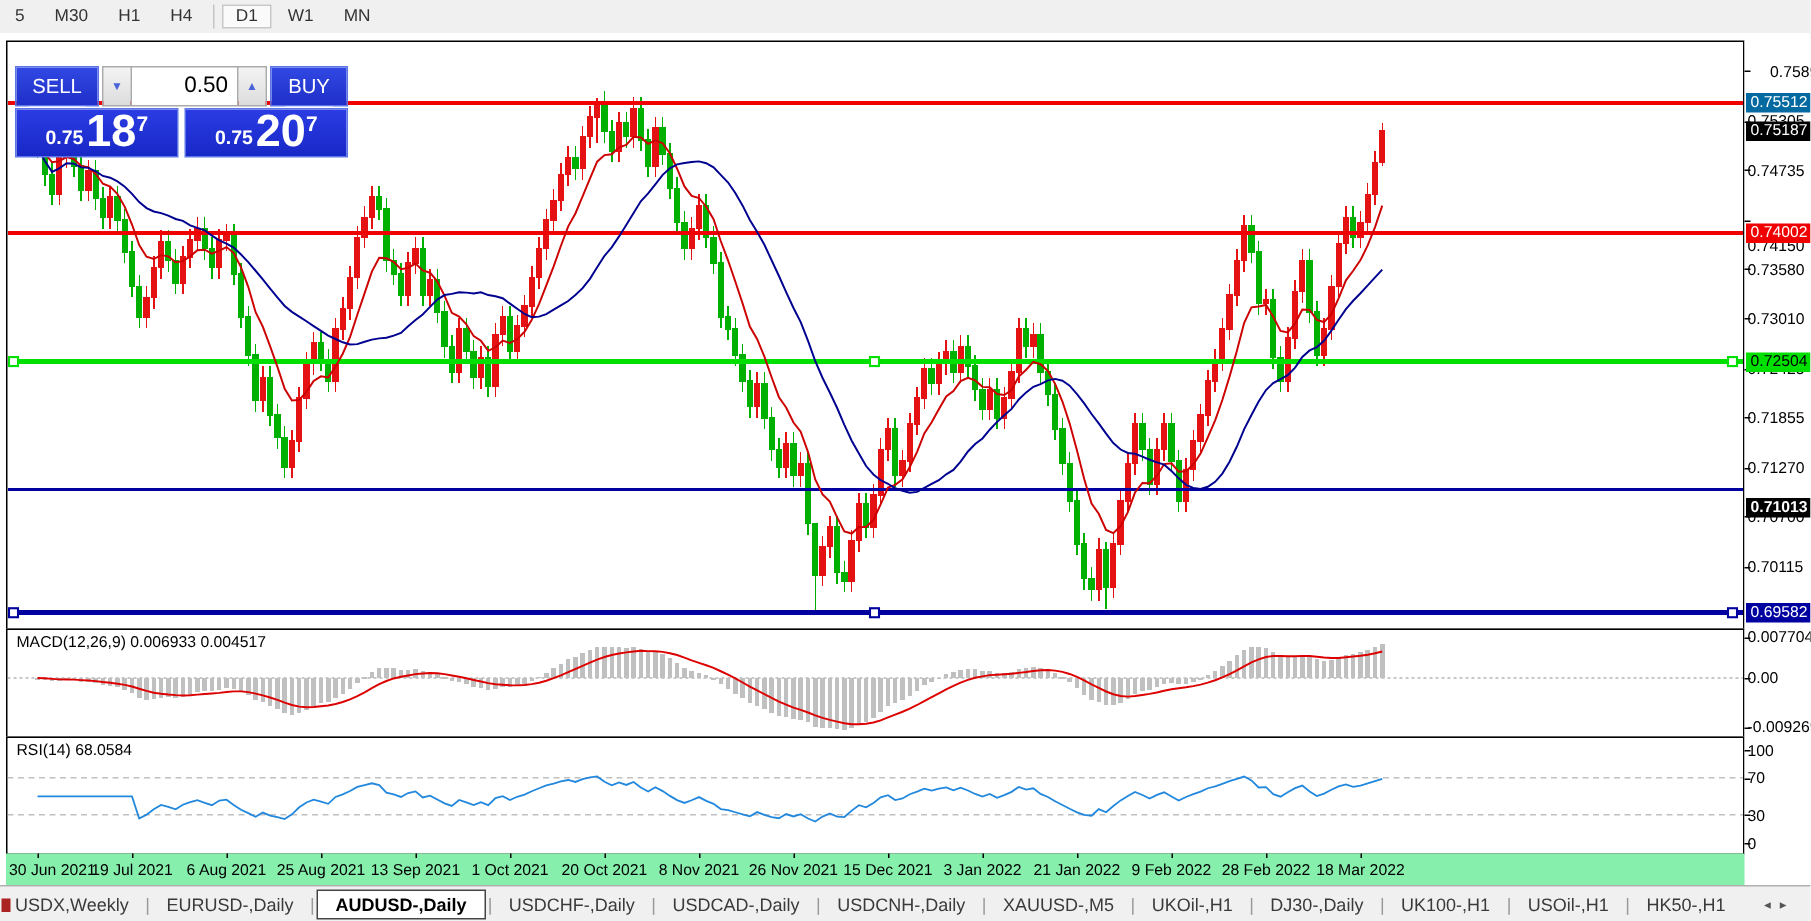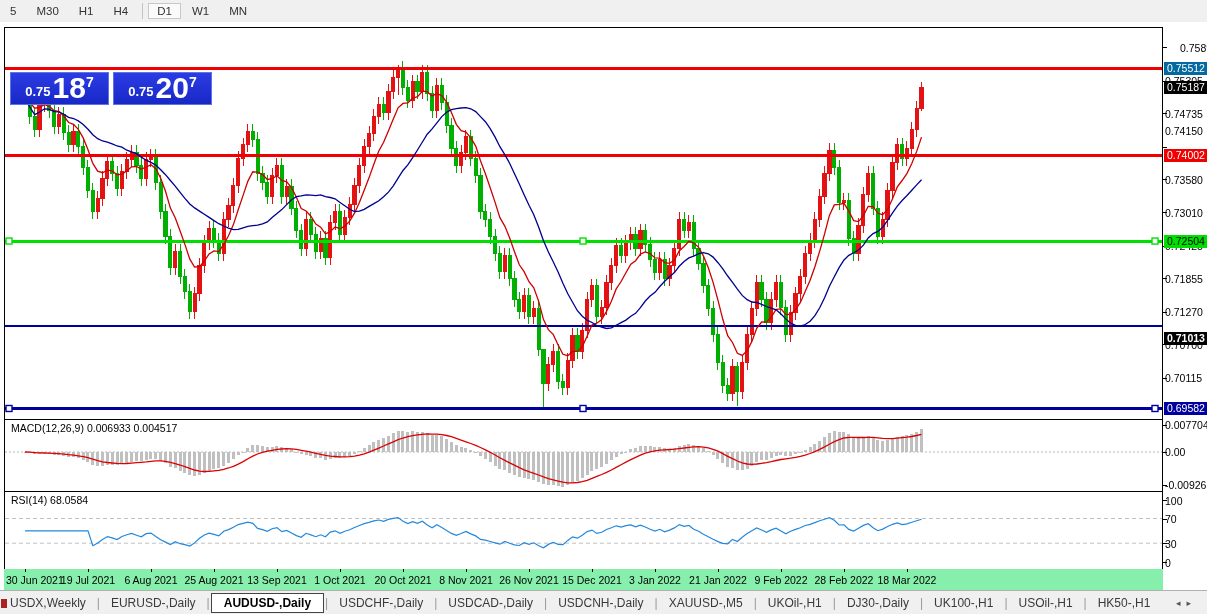--- a/index.html
+++ b/index.html
@@ -35,21 +35,21 @@
   .trow1{position:absolute;left:0;top:0;width:222px;height:27px;display:flex;}
   .tbtn{background:linear-gradient(#3148e2,#202fc9);color:#fff;font-size:13.5px;text-align:center;
         line-height:25px;border:1px solid #5d74e8;box-sizing:border-box;}
   .tbtn .ul{display:inline-block;border-bottom:1px solid rgba(255,255,255,.85);padding:0 2px 1px 2px;}
   .sellb{width:56px;} .buyb{width:52px;margin-left:2px;}
   .spindn,.spinup{width:20px;background:linear-gradient(#f4f4f4,#dcdcdc);border:1px solid #aaa;
         box-sizing:border-box;color:#4a63d8;font-size:8px;text-align:center;line-height:25px;}
   .spindn{margin-left:2px;}
   .volfield{width:70px;background:#fff;border:1px solid #aaa;border-left:none;border-right:none;
         box-sizing:border-box;font-size:15px;text-align:right;padding:3px 6px 0 0;color:#000;}
-  .trow2{position:absolute;left:0;top:28px;width:202px;height:33px;display:flex;}
+  .trow2{position:absolute;left:0;top:28px;width:222px;height:33px;display:flex;}
   .pbox{background:linear-gradient(#2b3ce4,#1828c6);border:1px solid #5d74e8;box-sizing:border-box;
         color:#fff;display:flex;align-items:flex-end;justify-content:center;padding-bottom:2px;}
   .pbox .sm{font-size:13px;font-weight:bold;margin-right:2px;margin-bottom:3px;}
   .pbox .bg{font-size:30px;font-weight:bold;line-height:28px;}
   .pbox .sp{font-size:14px;font-weight:bold;position:relative;top:-12px;}
   .pbox1{width:109px;} .pbox2{width:109px;margin-left:4px;}
   
   .tabs{position:absolute;left:0;top:590px;width:1207px;height:24px;background:#f0f0f0;
         border-top:1px solid #b0b0b0;display:flex;align-items:center;font-size:12px;color:#3a3a3a;}
   .tab{padding:3px 10px;white-space:nowrap;}
@@ -676,21 +676,21 @@
           <path d="M20.0 38.9 L24.8 38.9 L29.7 38.9 L34.5 38.9 L39.4 38.9 L44.2 38.9 L49.1 38.9 L53.9 38.9 L58.8 38.9 L63.6 38.9 L68.5 38.9 L73.3 38.9 L78.2 38.9 L83.0 38.9 L87.8 53.7 L92.7 51.1 L97.5 47.5 L102.4 44.6 L107.2 45.9 L112.1 47.5 L116.9 44.5 L121.8 42.7 L126.6 41.5 L131.5 43.2 L136.3 44.8 L141.2 41.7 L146.0 41.1 L150.8 44.6 L155.7 47.8 L160.5 50.1 L165.4 52.5 L170.2 49.7 L175.1 51.7 L179.9 52.7 L184.8 54.0 L189.6 50.9 L194.5 46.2 L199.3 43.0 L204.1 41.1 L209.0 42.4 L213.8 43.9 L218.7 39.3 L223.5 37.6 L228.4 35.3 L233.2 32.6 L238.1 31.4 L242.9 30.2 L247.8 31.4 L252.6 36.4 L257.5 37.6 L262.3 39.3 L267.1 36.7 L272.0 35.6 L276.8 39.6 L281.7 38.4 L286.5 41.0 L291.4 43.6 L296.2 45.3 L301.1 41.3 L305.9 42.9 L310.8 44.7 L315.6 42.8 L320.5 44.8 L325.3 40.1 L330.1 38.8 L335.0 41.4 L339.8 39.2 L344.7 37.7 L349.5 35.5 L354.4 33.5 L359.2 31.6 L364.1 30.4 L368.9 28.9 L373.8 28.0 L378.6 29.3 L383.4 27.4 L388.3 26.3 L393.1 25.6 L398.0 29.2 L402.8 31.5 L407.7 29.6 L412.5 31.3 L417.4 29.3 L422.2 33.0 L427.1 35.7 L431.9 32.8 L436.8 35.4 L441.6 38.6 L446.4 41.4 L451.3 43.3 L456.1 41.5 L461.0 39.4 L465.8 41.9 L470.7 43.9 L475.5 47.4 L480.4 48.1 L485.2 49.5 L490.1 50.9 L494.9 52.2 L499.8 49.4 L504.6 51.3 L509.4 52.8 L514.3 53.5 L519.1 50.7 L524.0 52.3 L528.8 50.8 L533.7 53.7 L538.5 55.7 L543.4 52.4 L548.2 50.3 L553.1 52.4 L557.9 52.7 L562.8 48.4 L567.6 44.8 L572.4 46.2 L577.3 43.3 L582.1 39.6 L587.0 38.1 L591.8 41.4 L596.7 40.3 L601.5 37.5 L606.4 35.7 L611.2 33.8 L616.1 35.1 L620.9 33.7 L625.8 32.9 L630.6 34.9 L635.4 33.1 L640.3 35.0 L645.1 37.3 L650.0 39.0 L654.8 37.3 L659.7 39.9 L664.5 38.1 L669.4 35.9 L674.2 32.6 L679.1 34.4 L683.9 33.5 L688.7 37.3 L693.6 39.3 L698.4 42.2 L703.3 44.7 L708.1 47.2 L713.0 49.6 L717.8 51.3 L722.7 51.8 L727.5 47.4 L732.4 49.5 L737.2 45.3 L742.1 41.6 L746.9 38.7 L751.7 36.0 L756.6 38.0 L761.4 40.4 L766.3 37.9 L771.1 36.2 L776.0 39.0 L780.8 41.7 L785.7 39.3 L790.5 37.4 L795.4 35.7 L800.2 33.5 L805.1 32.3 L809.9 30.6 L814.7 28.8 L819.6 27.2 L824.4 25.7 L829.3 28.3 L834.1 33.0 L839.0 32.8 L843.8 37.4 L848.7 39.1 L853.5 36.2 L858.4 33.4 L863.2 31.7 L868.1 35.7 L872.9 38.7 L877.7 37.1 L882.6 34.5 L887.4 32.3 L892.3 31.0 L897.1 32.6 L902.0 31.8 L906.8 30.3 L911.7 28.8 L916.5 27.3" fill="none" stroke="#2288dd" stroke-width="1.2"></path>
         </svg>
       </div>
     <div id="axis">
         <div class="axis-tick" style="top: 14.5px; padding-left: 15px;">0.75890</div>
         <div class="axis-dash" style="top: 20px;"></div>
         <div class="axis-tick" style="top: 48.0244px;">0.75305</div>
         <div class="axis-dash" style="top: 53.5244px;"></div>
         <div class="axis-tick" style="top: 80.6891px;">0.74735</div>
         <div class="axis-dash" style="top: 86.1891px;"></div>
-        <div class="axis-tick" style="top: 98px;">0.74150</div>
+        <div class="axis-tick" style="top: 131px;">0.74150</div>
         <div class="axis-dash" style="top: 119.713px;"></div>
         <div class="axis-tick" style="top: 146.878px;">0.73580</div>
         <div class="axis-dash" style="top: 152.378px;"></div>
         <div class="axis-tick" style="top: 179.543px;">0.73010</div>
         <div class="axis-dash" style="top: 185.043px;"></div>
         <div class="axis-tick" style="top: 213.067px;">0.72425</div>
         <div class="axis-dash" style="top: 218.567px;"></div>
         <div class="axis-tick" style="top: 245.732px;">0.71855</div>
         <div class="axis-dash" style="top: 251.232px;"></div>
         <div class="axis-tick" style="top: 279.256px;">0.71270</div>
@@ -748,20 +748,27 @@
         <div class="datetick" style="left: 776.976px;"></div>
         <div class="datelbl" style="left: 776.976px; transform: translateX(-50%);">9 Feb 2022</div>
         <div class="datetick" style="left: 839.974px;"></div>
         <div class="datelbl" style="left: 839.974px; transform: translateX(-50%);">28 Feb 2022</div>
         <div class="datetick" style="left: 902.972px;"></div>
         <div class="datelbl" style="left: 902.972px; transform: translateX(-50%);">18 Mar 2022</div>
       </div>
 
 
     <div class="trade">
+      <div class="trow1">
+        <div class="tbtn sellb"><span class="ul">SELL</span></div>
+        <div class="spindn"><span>▼</span></div>
+        <div class="volfield">0.50</div>
+        <div class="spinup"><span>▲</span></div>
+        <div class="tbtn buyb"><span class="ul">BUY</span></div>
+      </div>
       <div class="trow2">
         <div class="pbox pbox1">
           <span class="sm">0.75</span>
             <span class="bg">18</span>
             <span class="sp">7</span>
         </div>
         <div class="pbox pbox2">
           <span class="sm">0.75</span>
             <span class="bg">20</span>
             <span class="sp">7</span>

